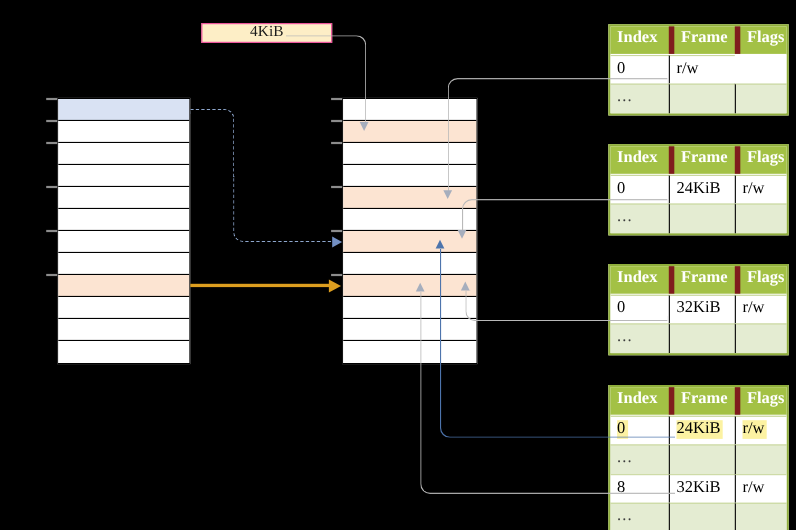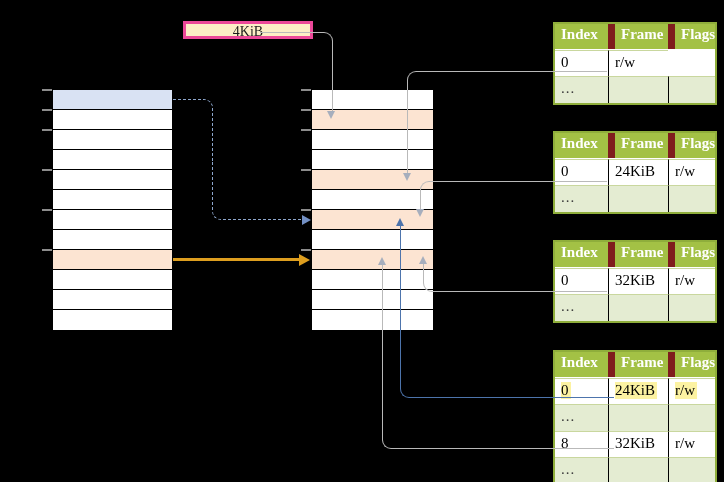--- a/index.html
+++ b/index.html
@@ -9,29 +9,29 @@
   
   .ptable{position:absolute;background:#fff;border:1.5px solid #000;box-sizing:border-box;}
   .prow{height:20px;box-sizing:border-box;border-bottom:1.5px solid #000;background:#fff;}
   .prow:last-child{border-bottom:none;}
   .prow.blue{background:#d9e2f3;}
   .prow.peach{background:#fce4d2;}
 
   .tick{position:absolute;width:10px;height:2px;background:#8c8c8c;}
 
   
-  .freelabel{position:absolute;left:183px;top:21px;width:130px;height:18px;box-sizing:border-box;
-             background:#fdeec6;border:3px solid #ec4899;text-align:center;
+  .freelabel{position:absolute;left:183px;top:21px;width:119px;height:18px;box-sizing:border-box;
+             background:#fdeec6;border:1px solid #ec4899;text-align:center;
              font-size:14px;line-height:16px;color:#1a1a1a;}
 
   
   .ftable{position:absolute;left:553px;width:164px;border:2px solid #8fae3b;background:#fff;box-sizing:border-box;font-family:Liberation Serif, serif;}
   .frow{display:grid;grid-template-columns:53px 60px 1fr;}
   .frow.head{height:25px;background:#a3c145;border-bottom:1px solid #fff;}
-  .frow.head .fcell{color:#fff;font-weight:bold;border-left:7px solid #7f1d1d;padding-top:2px;}
+  .frow.head .fcell{color:#fff;font-weight:bold;border-left:5px solid #7f1d1d;padding-top:2px;}
   .frow.head .fcell:first-child{border-left:none;}
   .frow.body{height:26px;background:#fff;}
   .frow.body .fcell{border-left:1px solid #000;border-top:1px solid #c9d79e;color:#000;}
   .frow.body .fcell:first-child{border-left:none;}
   .frow.dots{height:27px;background:#e4ecd2;}
   .frow.dots .fcell{color:#3c3c3c;letter-spacing:1px;}
   .fcell{box-sizing:border-box;padding:3px 0 0 6px;font-size:15px;overflow:hidden;white-space:nowrap;}
   .hl{background:#fcf2a2;padding:0 2px 1px 0;}
 
   

